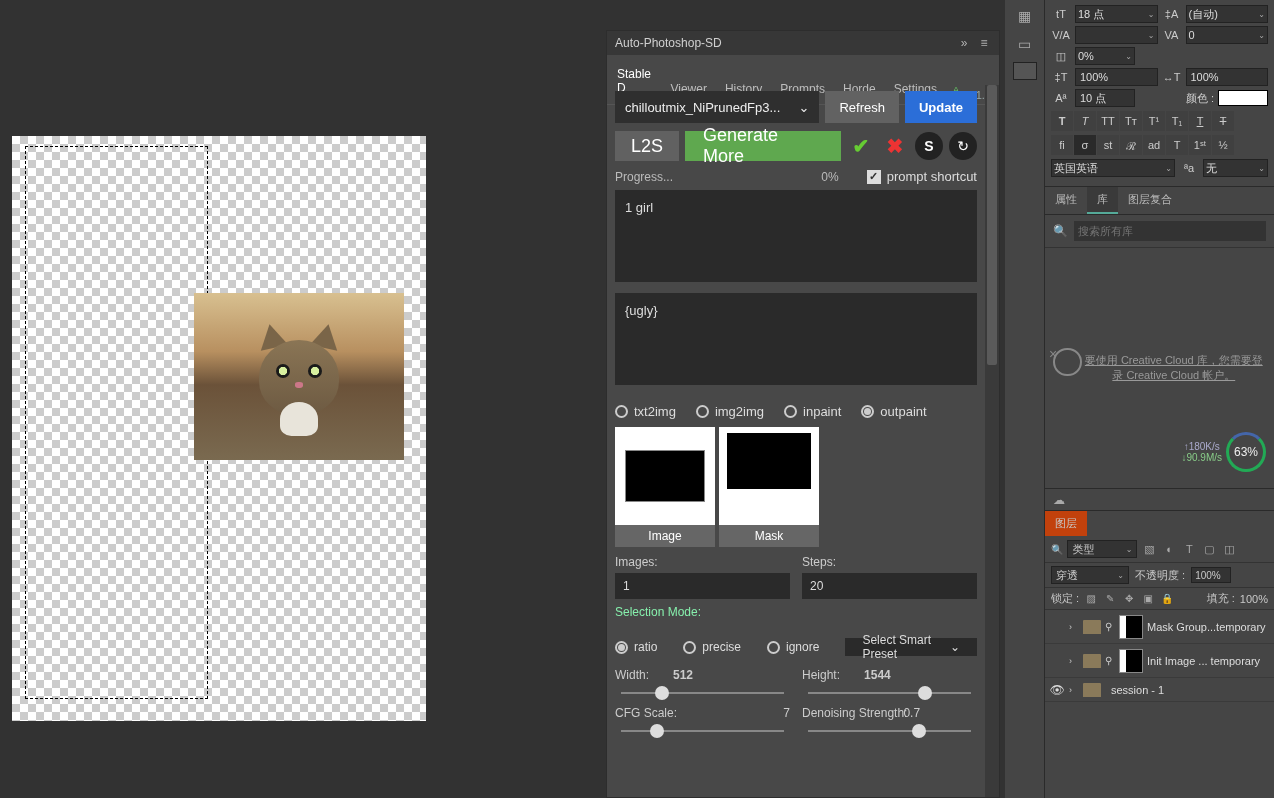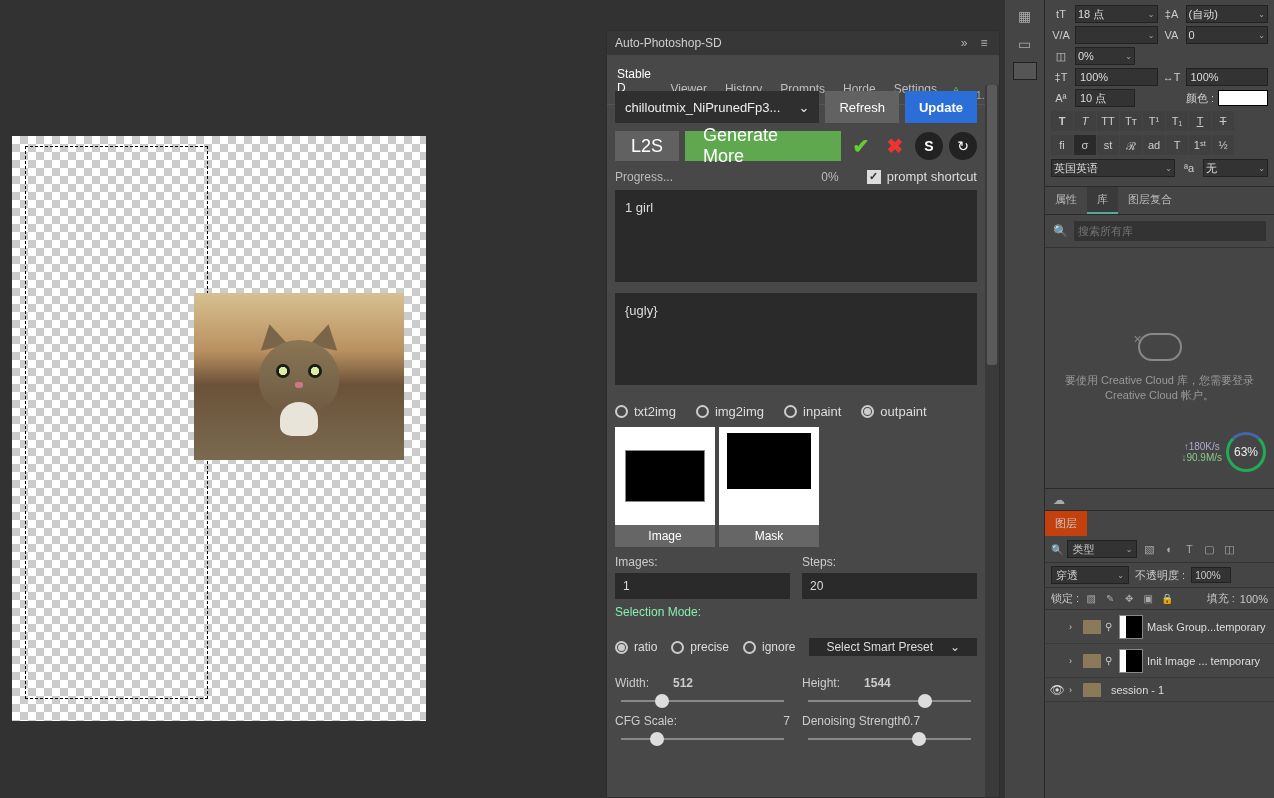--- a/index.html
+++ b/index.html
@@ -74,21 +74,21 @@
 .thumb-black.m { width: 84px; height: 56px; border:none;}
 .thumb-lbl { height: 22px; background: #666; color: #fff; display: flex; align-items: center; justify-content: center; font-size: 12px; }
 
 .param-row { display: flex; gap: 12px; margin-bottom: 4px; }
 .param-col { flex: 1; }
 .param-lbl { font-size: 12px; color: #ccc; margin-bottom: 4px; }
 .param-input { width: 100%; height: 26px; background: #2a2a2a; border: none; color: #ddd; padding: 0 8px; font-size: 12px; }
 
 .sec-lbl { font-size: 12px; color: #86efac; margin: 6px 0 19px; }
 
-.radio-row2 { display: flex; gap: 14px; align-items: center; margin-bottom: 20px; }
+.radio-row2 { display: flex; gap: 26px; align-items: center; margin-bottom: 12px; }
 .radio-row2 .radio-item { font-size: 12px; }
 .preset-sel { flex: 1; height: 18px; background: #2a2a2a; display: flex; align-items: center; justify-content: space-between; padding: 0 17px; font-size: 12px; color: #ddd; }
 
 .slider-row { display: flex; gap: 12px; margin-bottom: 2px; }
 .slider-col { flex: 1; }
 .slider-hdr { display: flex; justify-content: space-between; font-size: 12px; color: #ccc; margin-bottom: 8px; }
 .slider-track { height: 2px; background: #888; position: relative; margin: 10px 6px; }
 .slider-thumb { width: 14px; height: 14px; border-radius: 50%; background: #ddd; position: absolute; top: -6px; transform: translateX(-50%); }
 
 
@@ -109,21 +109,21 @@
 .cp-btn { width: 22px; height: 20px; background: #404040; display: flex; align-items: center; justify-content: center; font-size: 11px; color: #ccc; }
 .cp-btn.on { background: #2a2a2a; }
 
 .tab-strip { display: flex; border-bottom: 1px solid #2a2a2a; }
 .tab-strip .t { padding: 5px 10px; font-size: 11px; color: #bbb; }
 .tab-strip .t.on { background: #3a3a3a; border-bottom: 2px solid #5a9; }
 
 .search-row { display:flex; align-items:center; padding:6px 8px; gap:6px; border-bottom:1px solid #333;}
 .search-in { flex:1; height:20px; background:#333; border:none; color:#888; font-size:11px; padding:0 4px;}
 
-.lib-body { height: 240px; display: flex; flex-direction: column; align-items: center; justify-content: center; color: #999; font-size: 11px; text-align: center; padding: 0 8px; position:relative;}
+.lib-body { height: 240px; display: flex; flex-direction: row; align-items: center; justify-content: center; color: #999; font-size: 11px; text-align: center; padding: 0 8px; position:relative;text-decoration:underline;}
 .cloud-icn { width: 44px; height: 28px; border: 2px solid #888; border-radius: 14px; margin-bottom: 12px; position:relative;}
 .cloud-icn::before{content:'×'; position:absolute; left:-6px; top:-4px; color:#888; font-size:14px;}
 .net-badge { position:absolute; bottom:16px; right:8px; display:flex; align-items:center; gap:4px;}
 .net-txt { font-size:10px; line-height:11px; color:#aac;}
 .net-txt .dn { color:#8c8;}
 .pct-ring { width:40px; height:40px; border-radius:50%; border:3px solid #2a5; border-top-color:#46a; display:flex; align-items:center; justify-content:center; font-size:12px; color:#eee;}
 .lib-ftr { height:22px; border-top:1px solid #2a2a2a; display:flex; align-items:center; padding:0 8px; color:#aaa;}
 
 .layers-panel { border-top: 1px solid #2a2a2a; }
 .layers-hdr { display: flex; }

